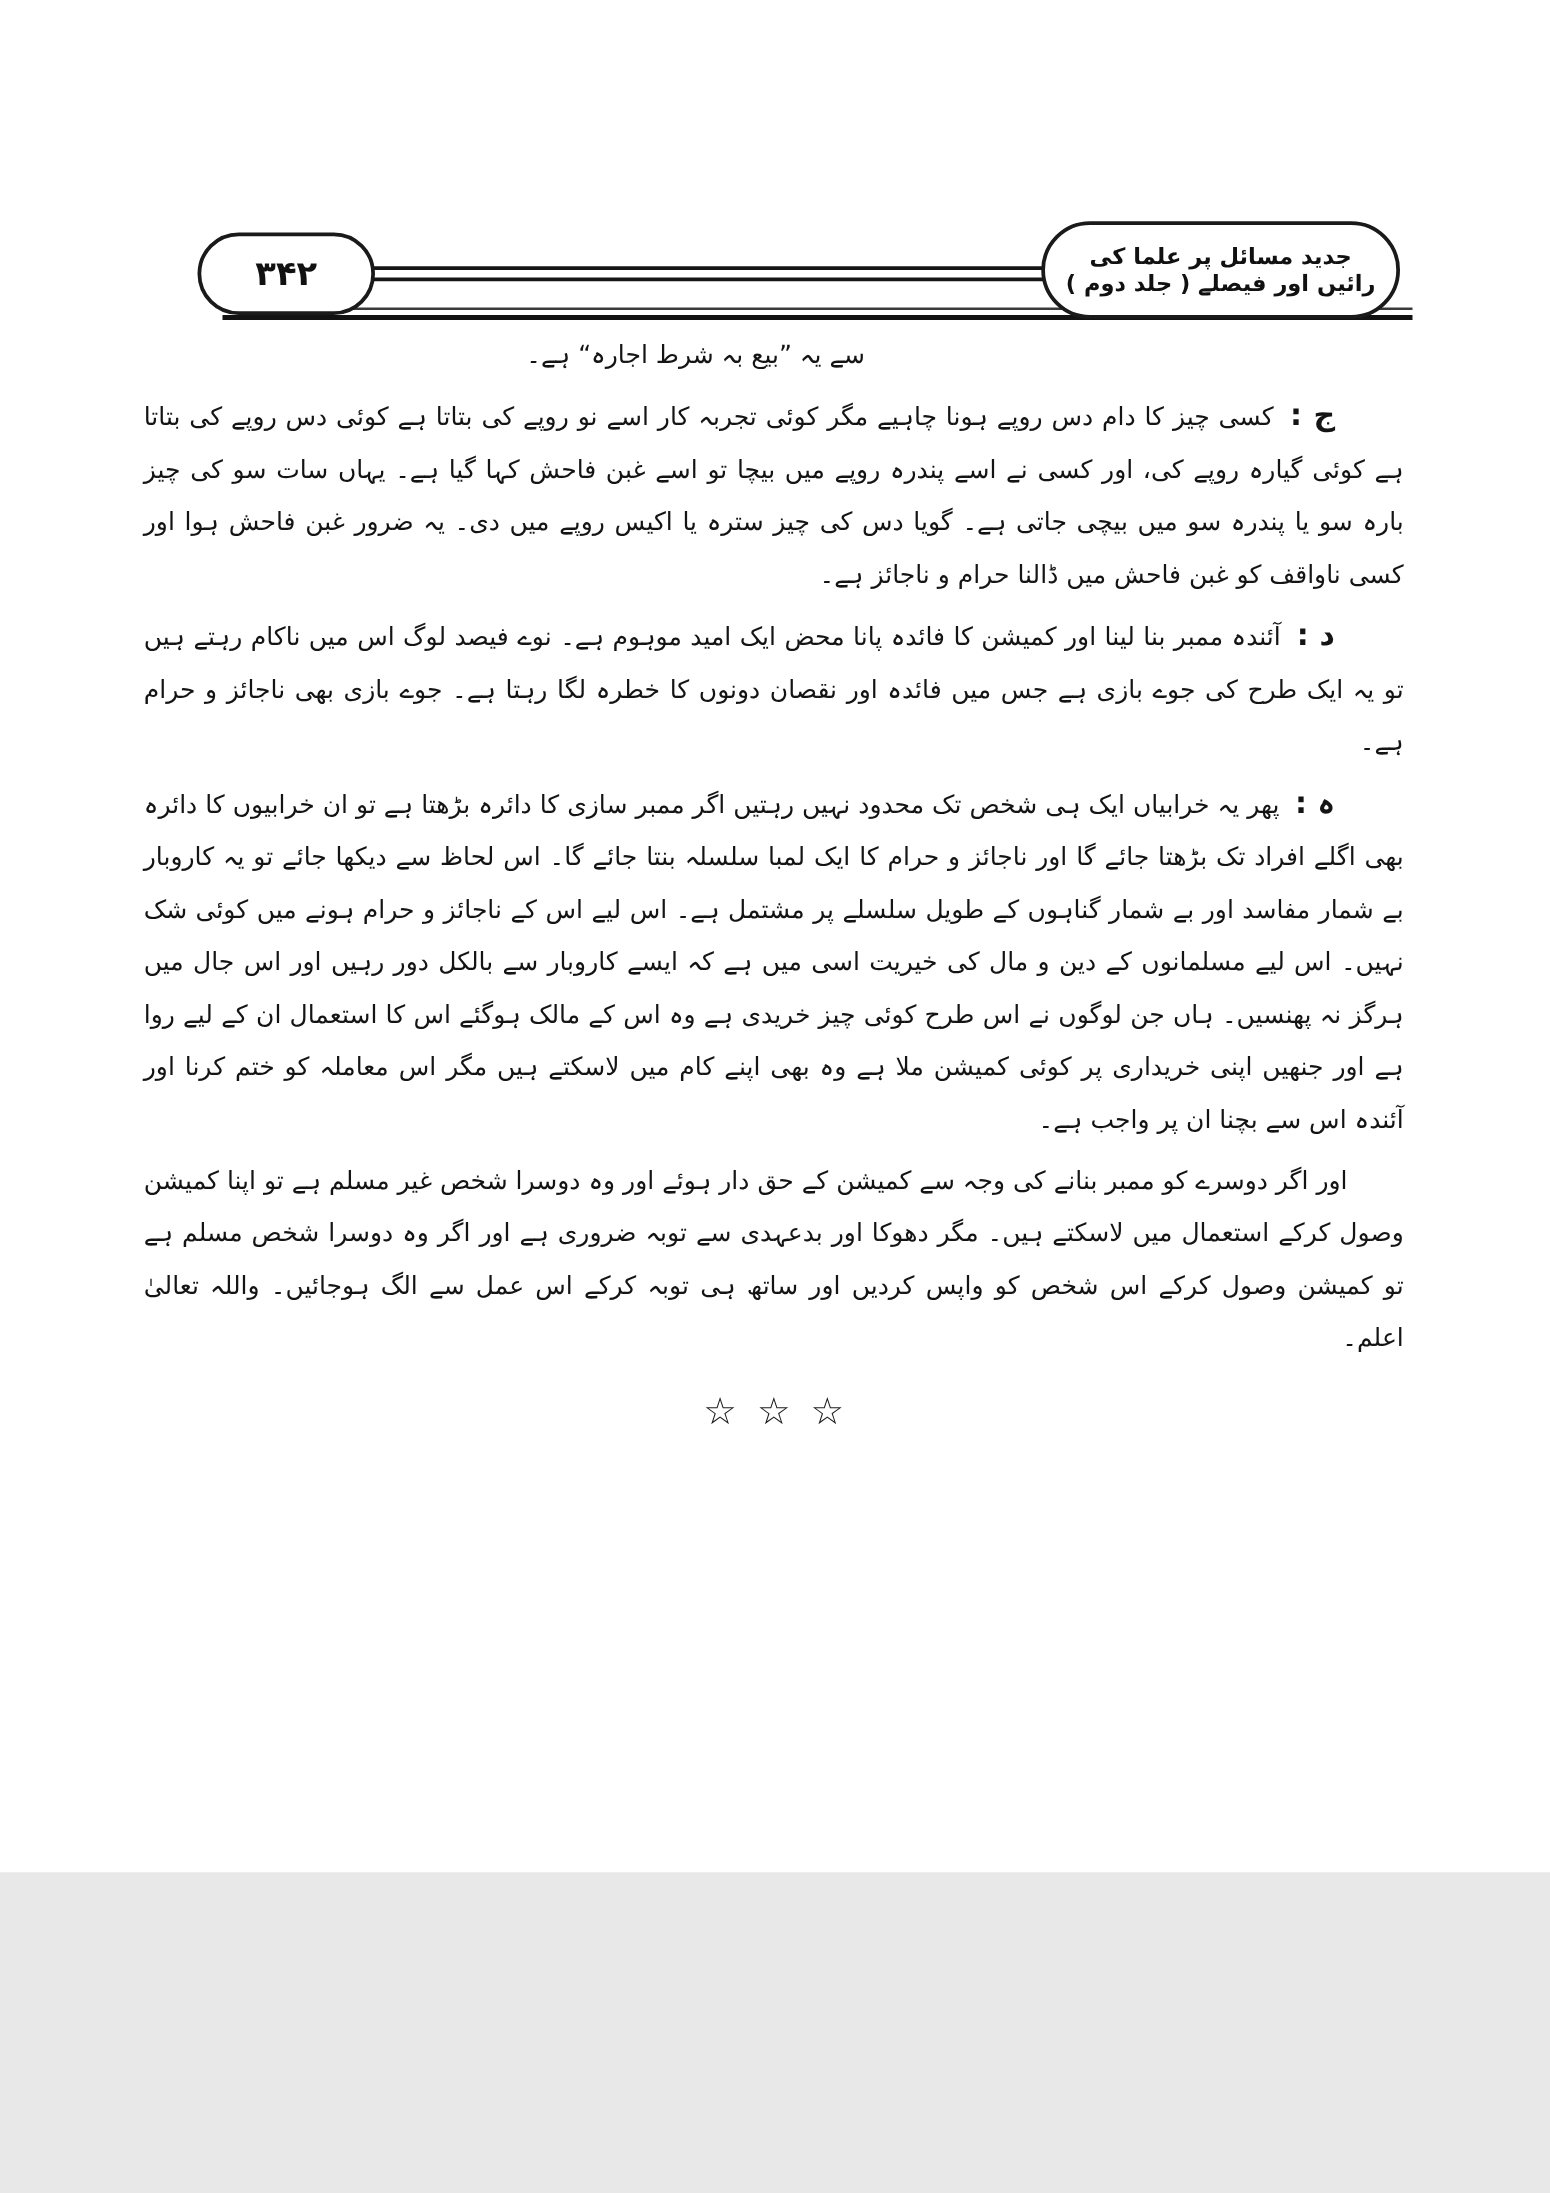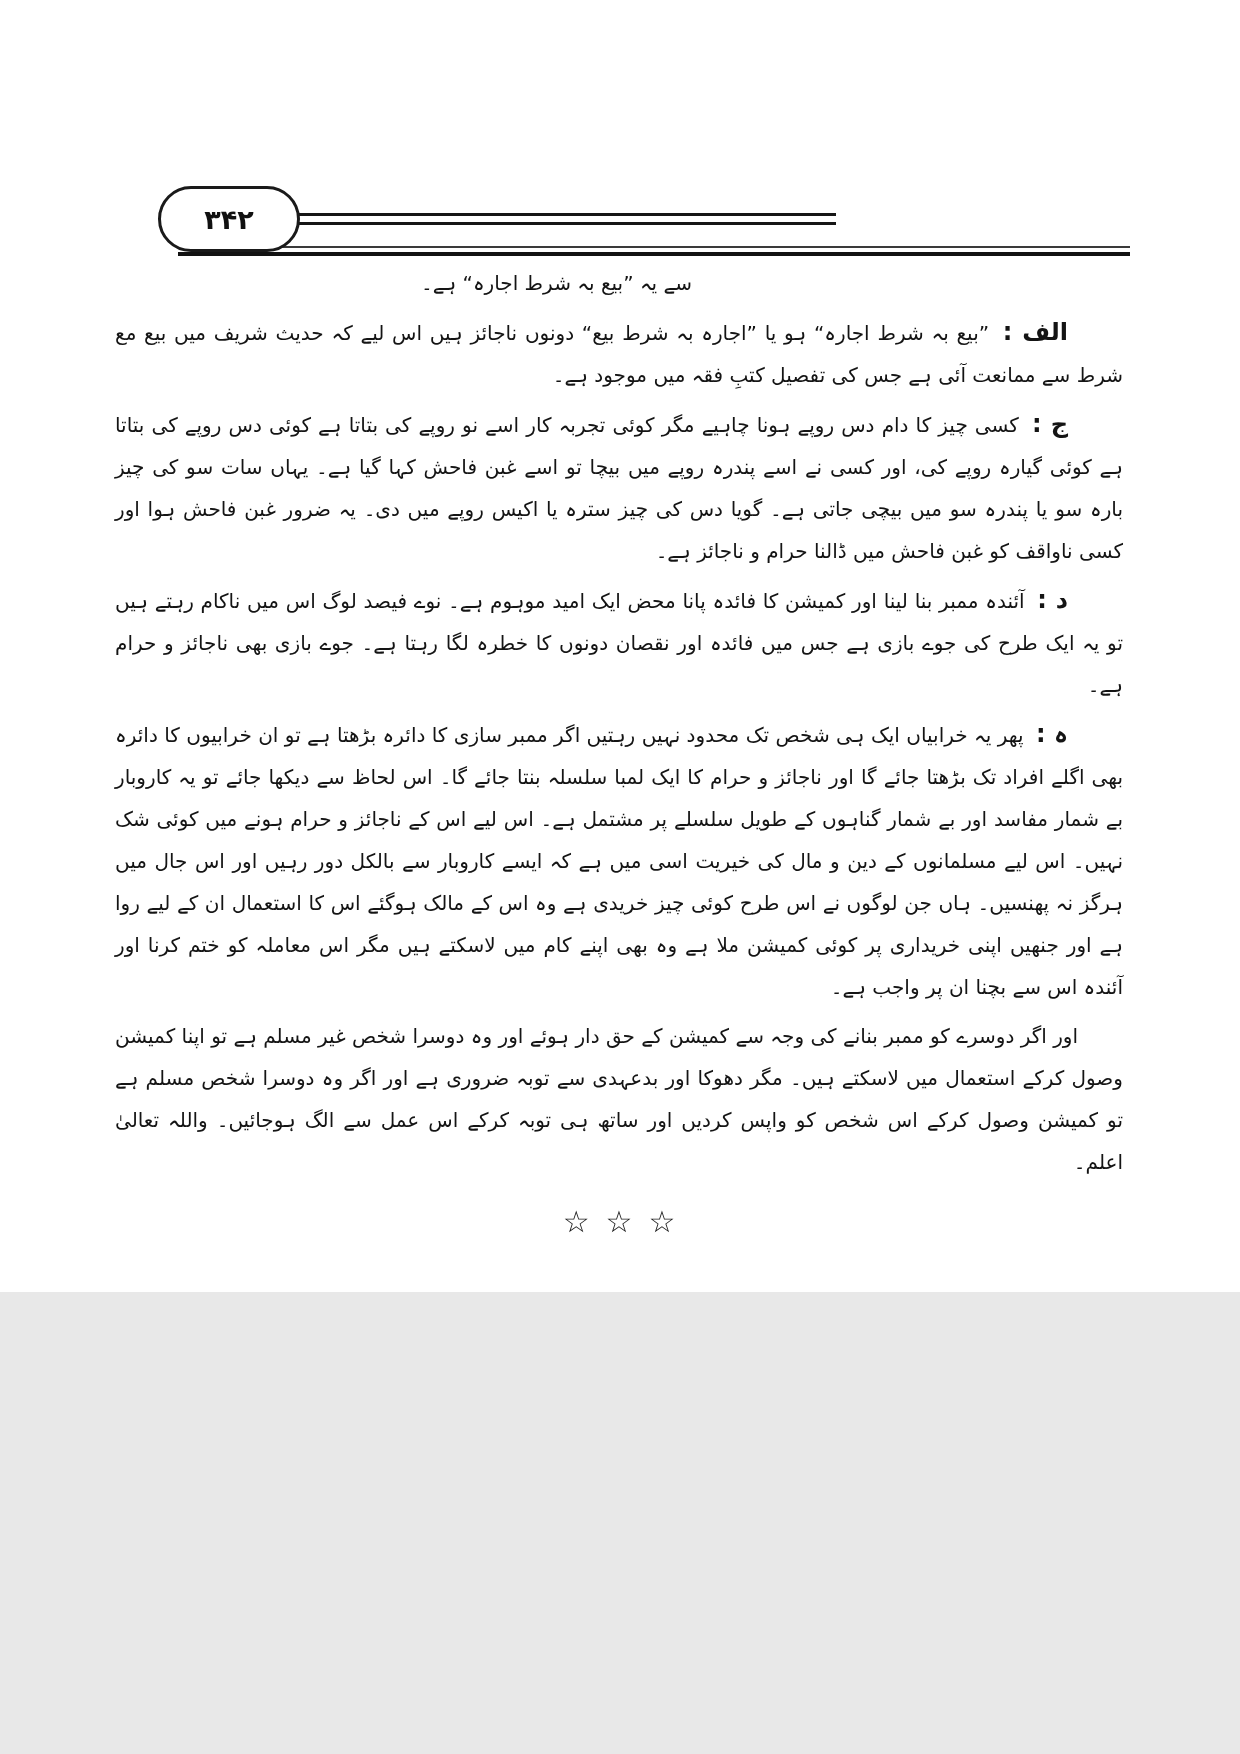--- a/index.html
+++ b/index.html
@@ -1,18 +1,18 @@
 <!DOCTYPE html>
 <html lang="ur"><head>
 <meta charset="utf-8">
 <style>
   html,body{margin:0;padding:0;background:#e8e8e8;}
   .page{
     position:relative;
-    width:1240px;height:1292px;
+    width:1240px;height:1498px;
     margin:0 auto;
     background:#ffffff;
     font-family:"DejaVu Sans", sans-serif;
     color:#111;
     overflow:hidden;
   }
   
   .pill{
     position:absolute;
     background:#fff;
@@ -90,31 +90,30 @@
 
 <div class="page">
 
   <div class="connector"></div>
   <div class="double-rule"></div>
 
   <div class="pill pagenum-pill">
     <span>۳۴۲</span>
   </div>
 
+  <div class="pill title-pill">
+    <span>جدید مسائل پر علما کی رائیں اور فیصلے ( جلد دوم )</span>
+  </div>
 
   <div class="body-text">
 
     <p class="continuation">
       <span>سے یہ ”بیع بہ شرط اجارہ“ ہے۔</span>
     </p>
 
-    <p class="section">
-      <span class="sec-marker">الف :</span>
-      <span>”بیع بہ شرط اجارہ“ ہو یا ”اجارہ بہ شرط بیع“ دونوں ناجائز ہیں اس لیے کہ حدیث شریف میں بیع مع شرط سے ممانعت آئی ہے جس کی تفصیل کتبِ فقہ میں موجود ہے۔</span>
-    </p>
 
 
     <p class="section">
       <span class="sec-marker">ج :</span>
       <span>کسی چیز کا دام دس روپے ہونا چاہیے مگر کوئی تجربہ کار اسے نو روپے کی بتاتا ہے کوئی دس روپے کی بتاتا ہے کوئی گیارہ روپے کی، اور کسی نے اسے پندرہ روپے میں بیچا تو اسے غبن فاحش کہا گیا ہے۔ یہاں سات سو کی چیز بارہ سو یا پندرہ سو میں بیچی جاتی ہے۔ گویا دس کی چیز سترہ یا اکیس روپے میں دی۔ یہ ضرور غبن فاحش ہوا اور کسی ناواقف کو غبن فاحش میں ڈالنا حرام و ناجائز ہے۔</span>
     </p>
 
     <p class="section">
       <span class="sec-marker">د :</span>
       <span>آئندہ ممبر بنا لینا اور کمیشن کا فائدہ پانا محض ایک امید موہوم ہے۔ نوے فیصد لوگ اس میں ناکام رہتے ہیں تو یہ ایک طرح کی جوے بازی ہے جس میں فائدہ اور نقصان دونوں کا خطرہ لگا رہتا ہے۔ جوے بازی بھی ناجائز و حرام ہے۔</span>

